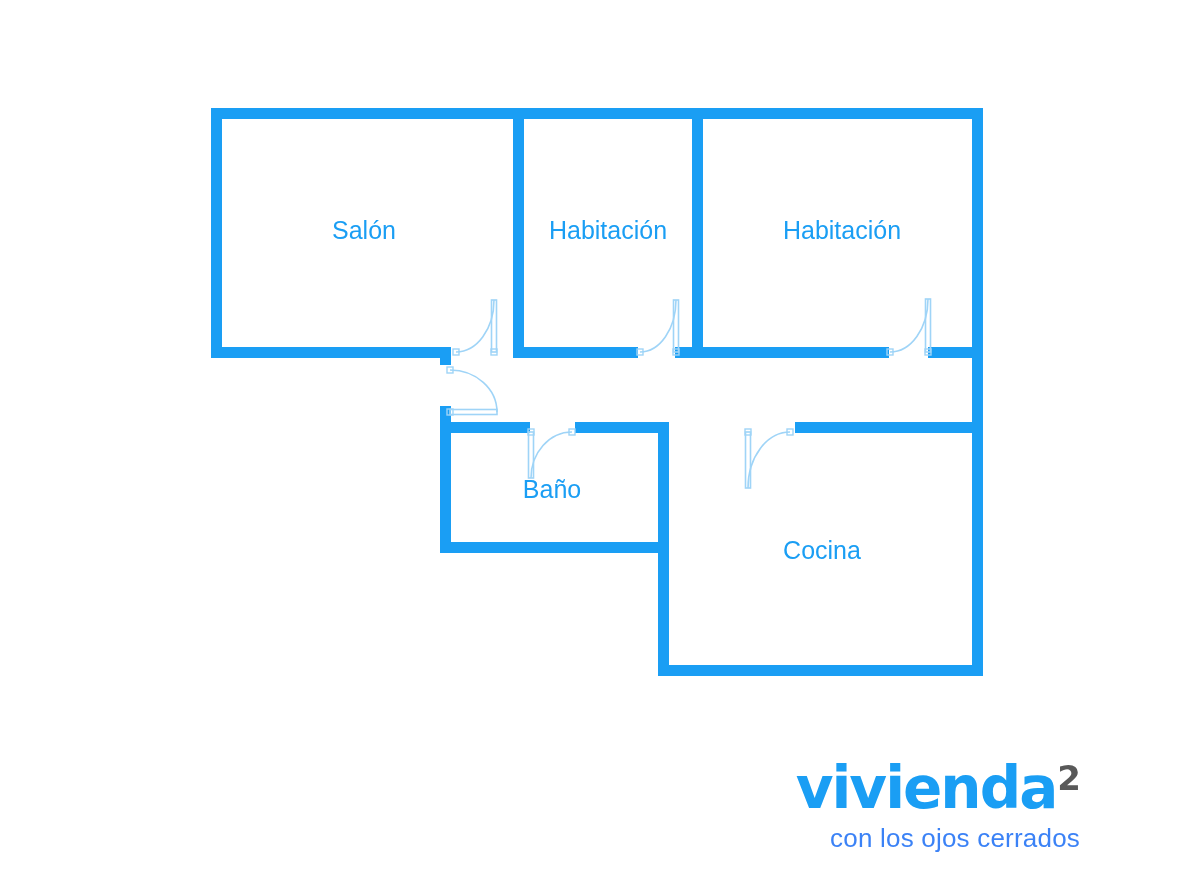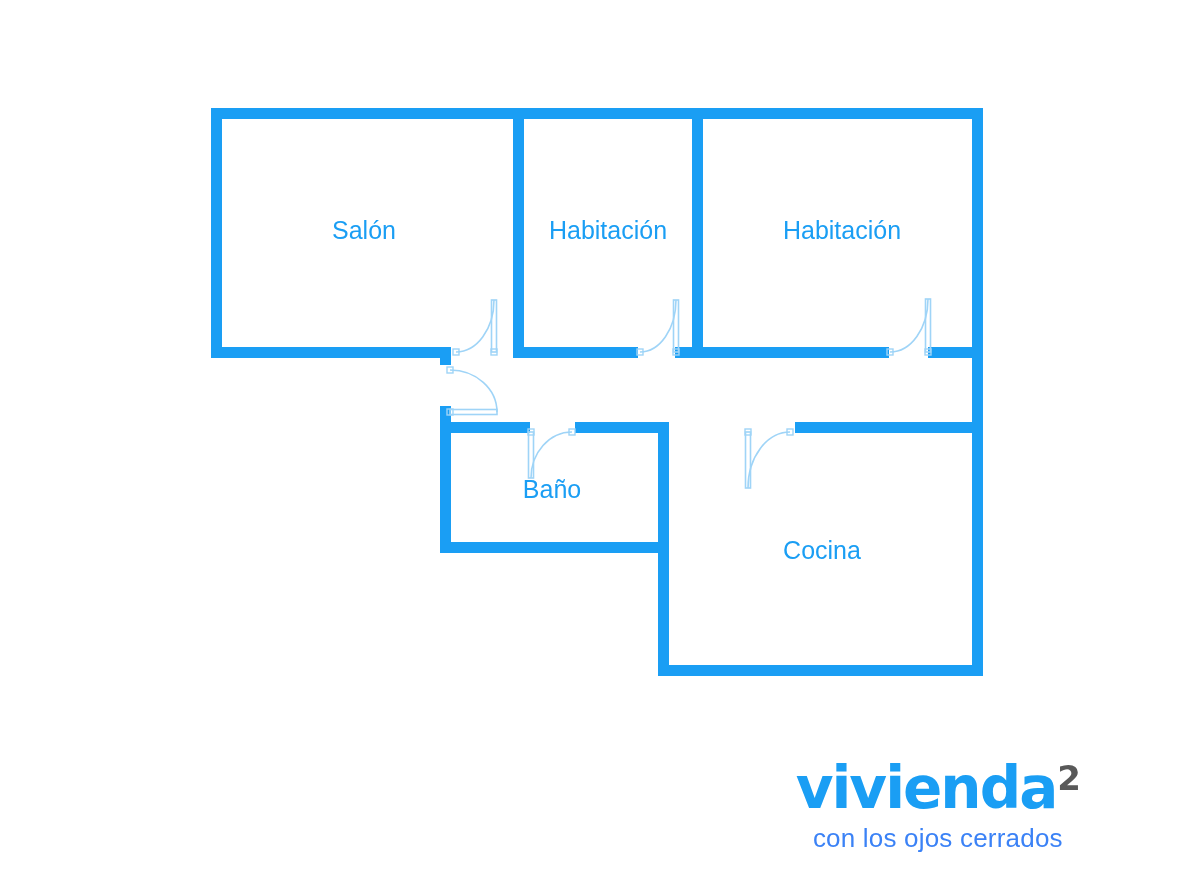--- a/index.html
+++ b/index.html
@@ -34,21 +34,21 @@
     font-size: 25px;
     font-weight: 400;
     text-anchor: middle;
     dominant-baseline: middle;
   }
   
   #brand-logo {
     position: absolute;
     right: 52px;
     bottom: 32px;
-    text-align: center;
+    text-align: right;
     line-height: 1;
     user-select: none;
   }
   #brand-wordmark {
     font-family: "DejaVu Sans", sans-serif;
     font-size: 58px;
     font-weight: 700;
     letter-spacing: -2.0px;
     color: #1a9ef4;
     display: inline-block;

